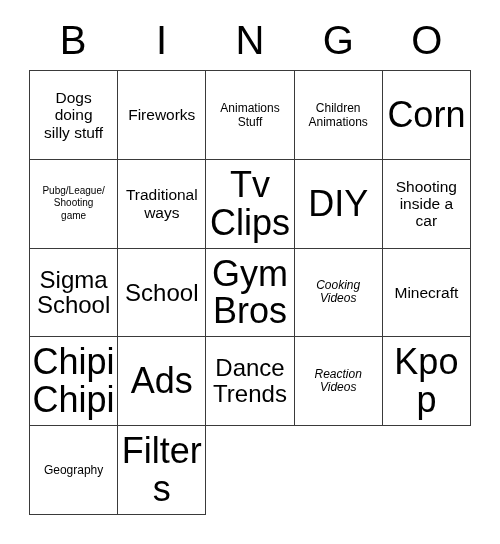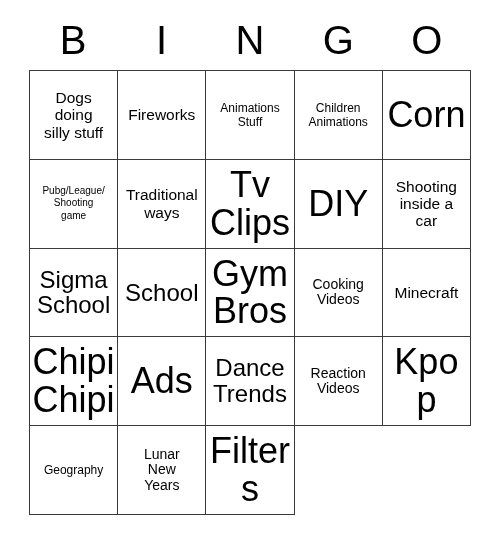--- a/index.html
+++ b/index.html
@@ -66,21 +66,21 @@
     line-height: 1.06;
     color: #000000;
     word-wrap: break-word;
     white-space: pre-line;
   }
 
   
   .fs-xs  { font-size: 10px;  line-height: 1.25; }
   .fs-sm  { font-size: 12px;   line-height: 1.2; }
   .fs-md  { font-size: 15.5px; line-height: 1.12; }
-  .fs-lg  { font-size: 14px; line-height: 1.1; }
+  .fs-lg  { font-size: 12px; line-height: 1.1; font-style: italic; }
   .fs-xl  { font-size: 24px;   line-height: 1.08; }
   .fs-xxl { font-size: 36px;   line-height: 1.05; }
 </style>
 </head>
 <body>
 
 <div class="bingo-card">
 
   <div class="header-row">
     <div class="header-cell">B</div>
@@ -169,22 +169,17 @@
 Videos</span>
       </div>
 
     <div class="cell">
         <span class="cell-text fs-xxl">Kpop</span>
       </div>
     <div class="cell">
         <span class="cell-text fs-sm">Geography</span>
       </div>
     <div class="cell">
-        <span class="cell-text fs-lg">Lunar
-New
-Years</span>
-      </div>
-    <div class="cell">
         <span class="cell-text fs-xxl">Filters</span>
       </div>
   </div>
 
 </div>
 
 </body></html>

